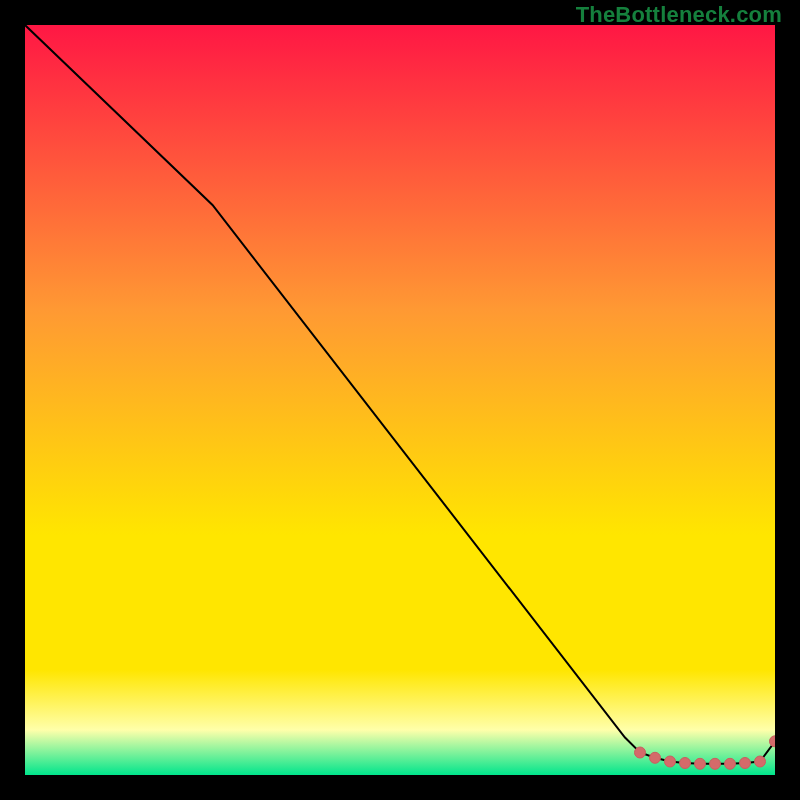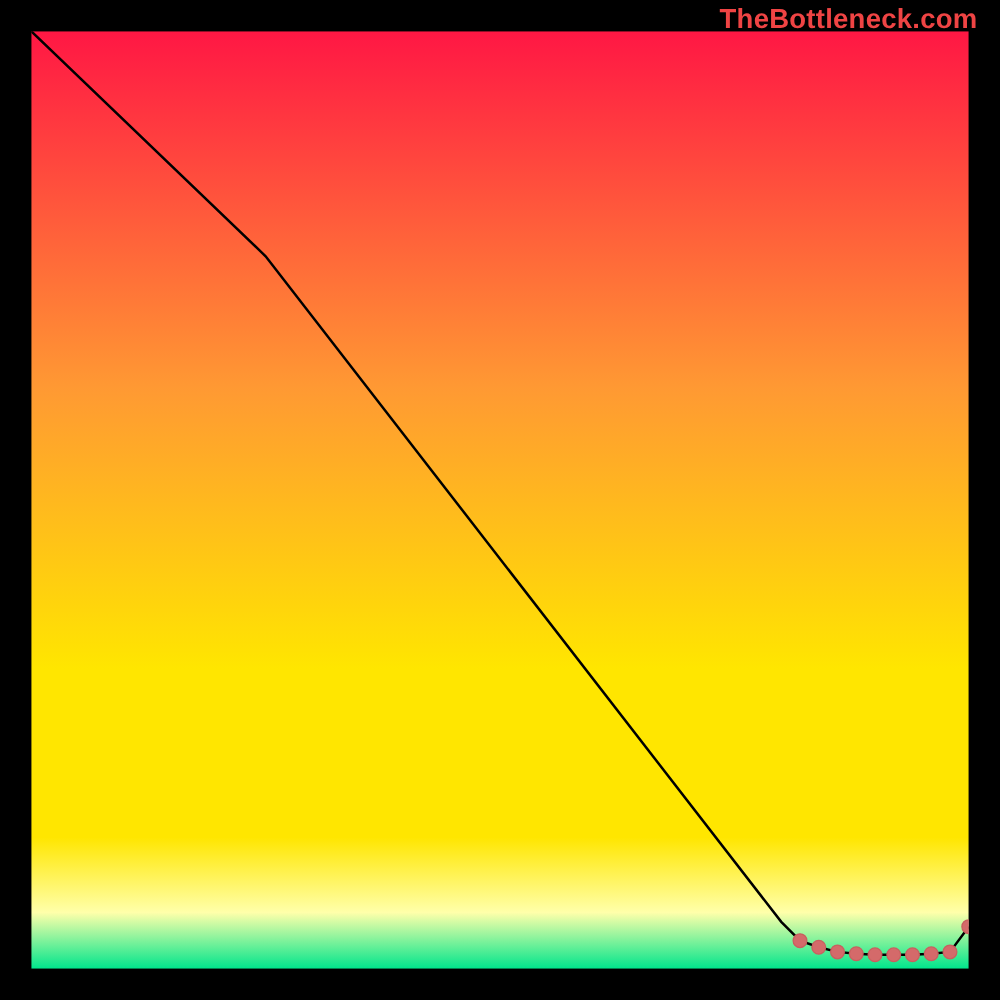--- a/index.html
+++ b/index.html
@@ -15,21 +15,21 @@
     width: 800px;
     height: 800px;
   }
   .watermark {
     position: absolute;
     top: 2px;
     right: 18px;
     font-family: Arial, Helvetica, sans-serif;
     font-size: 22px;
     font-weight: 600;
-    color: #ef4444;
+    color: #15803d;
     letter-spacing: 0.2px;
   }
   .plot {
     position: absolute;
     left: 25px;
     top: 25px;
     width: 750px;
     height: 750px;
   }
   svg { display: block; }

